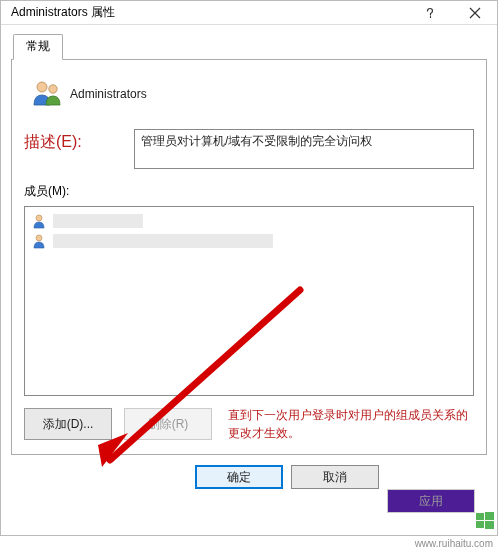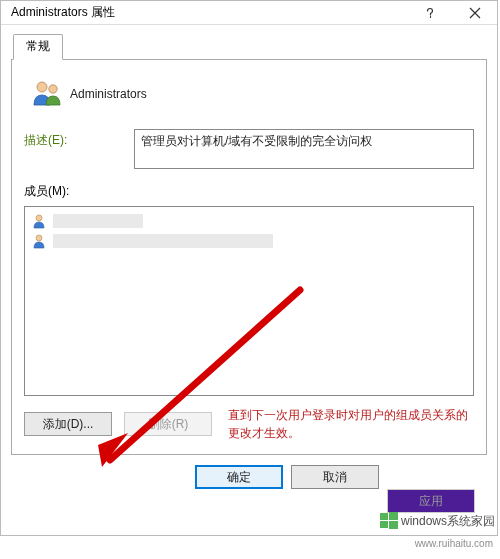--- a/index.html
+++ b/index.html
@@ -94,22 +94,22 @@
     }
     .form-row {
       display: flex;
       align-items: flex-start;
       gap: 10px;
       margin-bottom: 14px;
     }
     .form-label {
       width: 100px;
       padding-top: 3px;
-      font-size: 12px;
-      color: #4d7c0f;
+      font-size: 16px;
+      color: #b91c1c;
     }
     .desc-input {
       flex: 1;
       border: 1px solid #888;
       padding: 4px 6px;
       font-size: 12px;
       color: #222;
       height: 40px;
       line-height: 1.3;
       background: #fff;
@@ -148,21 +148,21 @@
       width: 220px;
     }
     .buttons-row {
       display: flex;
       align-items: center;
       gap: 12px;
       margin-top: 10px;
     }
     .btn {
       min-width: 88px;
-      height: 24px;
+      height: 32px;
       border: 1px solid #999;
       background: #e9e9e9;
       display: flex;
       align-items: center;
       justify-content: center;
       font-size: 12px;
       color: #222;
       cursor: pointer;
     }
     .btn.disabled {
@@ -330,15 +330,14 @@
   <polygon points="12,182 38,148 8,160" fill="#d40000"></polygon>
 </svg>
 
 <div class="watermark">
   <svg class="winlogo" viewBox="0 0 20 20">
     <rect x="1" y="2" width="8" height="7" fill="#4caf50"></rect>
     <rect x="10" y="1" width="9" height="8" fill="#4caf50"></rect>
     <rect x="1" y="10" width="8" height="7" fill="#4caf50"></rect>
     <rect x="10" y="10" width="9" height="8" fill="#4caf50"></rect>
   </svg>
-  <span>windows系统家园</span>
   <span class="wm-sub">www.ruihaitu.com</span>
 </div>
 
 </body></html>

